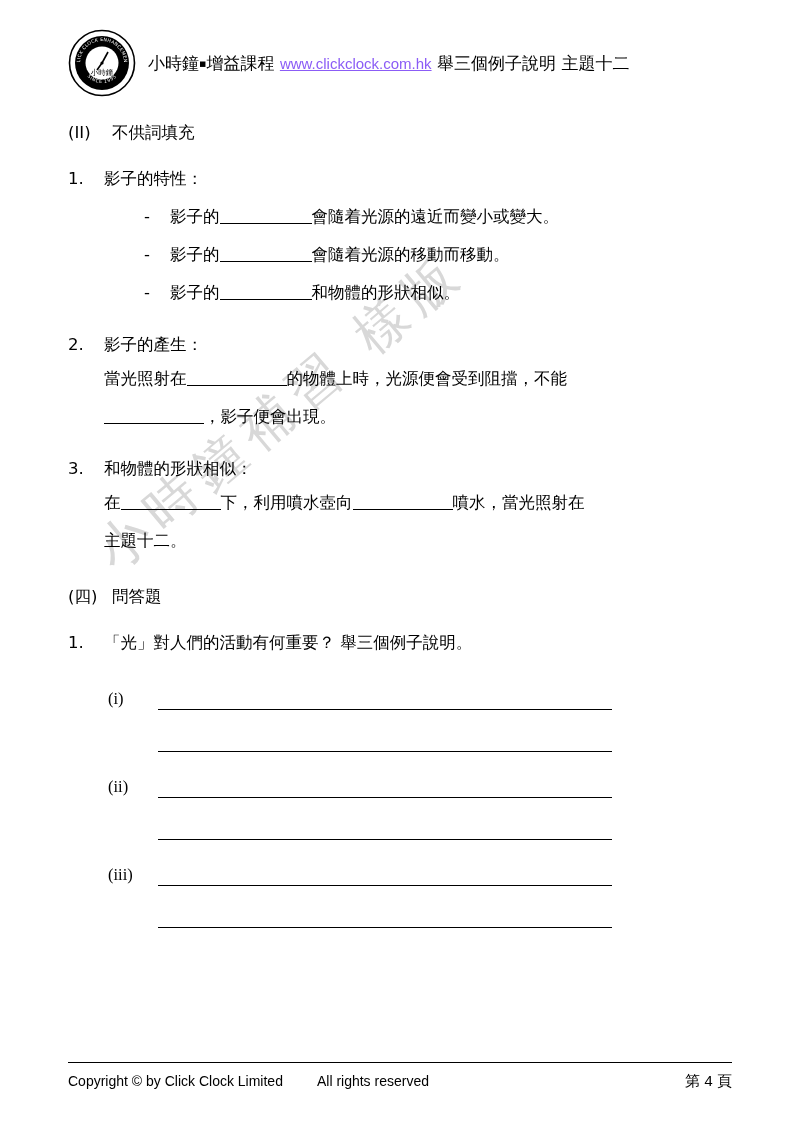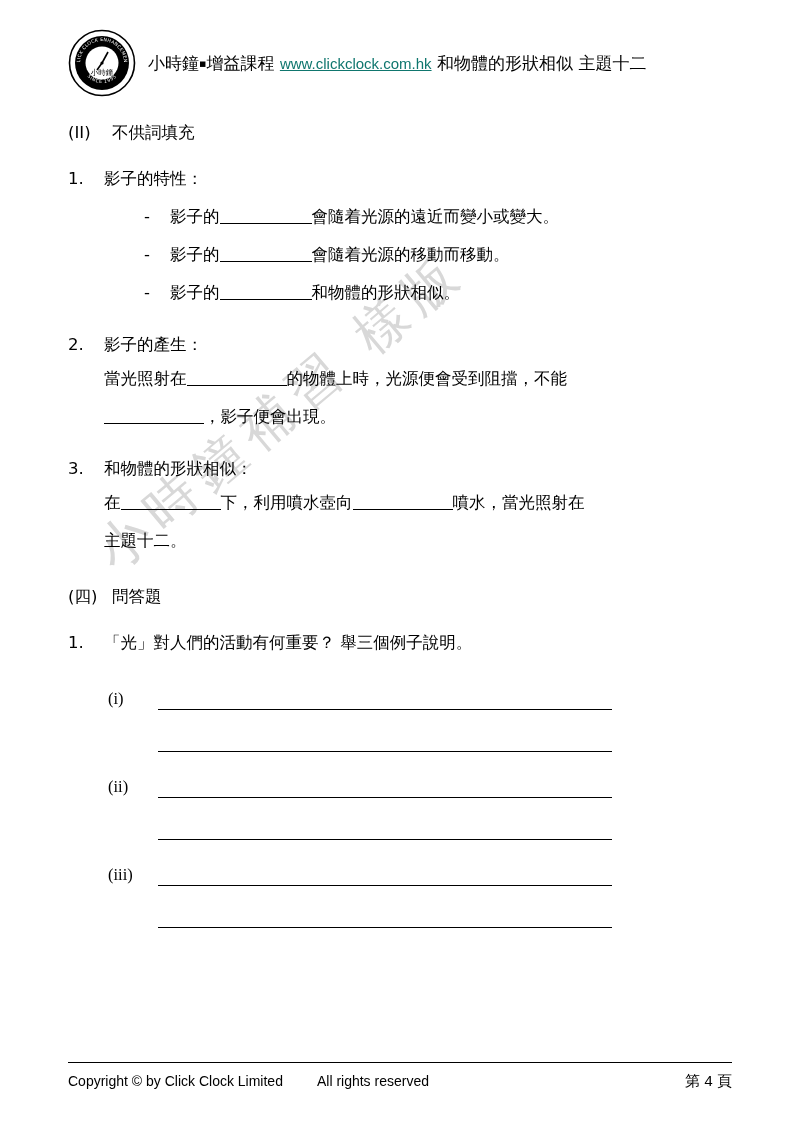--- a/index.html
+++ b/index.html
@@ -65,21 +65,21 @@
     font-size: 17px;
     line-height: 20px;
     white-space: nowrap;
     font-family: "DejaVu Sans", sans-serif;
   }
   .header-text .sq {
     font-size: 11px;
     vertical-align: 2px;
   }
   .header-link {
-    color: #0f766e;
+    color: #8b5cf6;
     text-decoration: underline;
     font-size: 15px;
     font-family: "Liberation Sans", sans-serif;
   }
 
   
   .content {
     position: absolute;
     left: 0;
     top: 118px;
@@ -209,21 +209,21 @@
         </text>
         <path id="arcBot" d="M 14 34 A 20 20 0 0 0 54 34" fill="none"></path>
         <text font-family="DejaVu Sans, sans-serif" font-size="4.6" fill="#ffffff" letter-spacing="0.6">
           <textPath href="#arcBot" startOffset="50%" text-anchor="middle">SINCE 1995</textPath>
         </text>
       </svg>
     </div>
     <div class="header-text">
       <span>小時鐘</span><span class="sq">▪</span><span>增益課程</span>
       <a class="header-link" href="#">www.clickclock.com.hk</a>
-      <span>和物體的形狀相似</span>
+      <span>舉三個例子說明</span>
       <span>主題十二</span>
     </div>
   </div>
 
   <div class="content">
 
     <div class="section-head">
       <span class="lbl">(II)</span><span>不供詞填充</span>
     </div>
 

